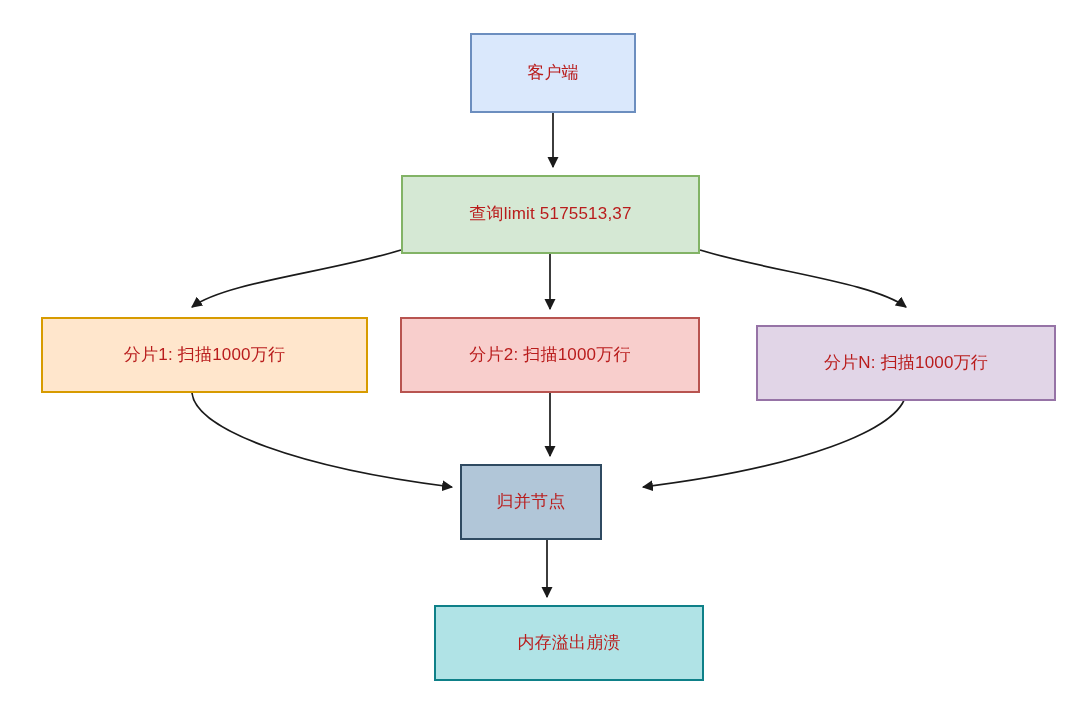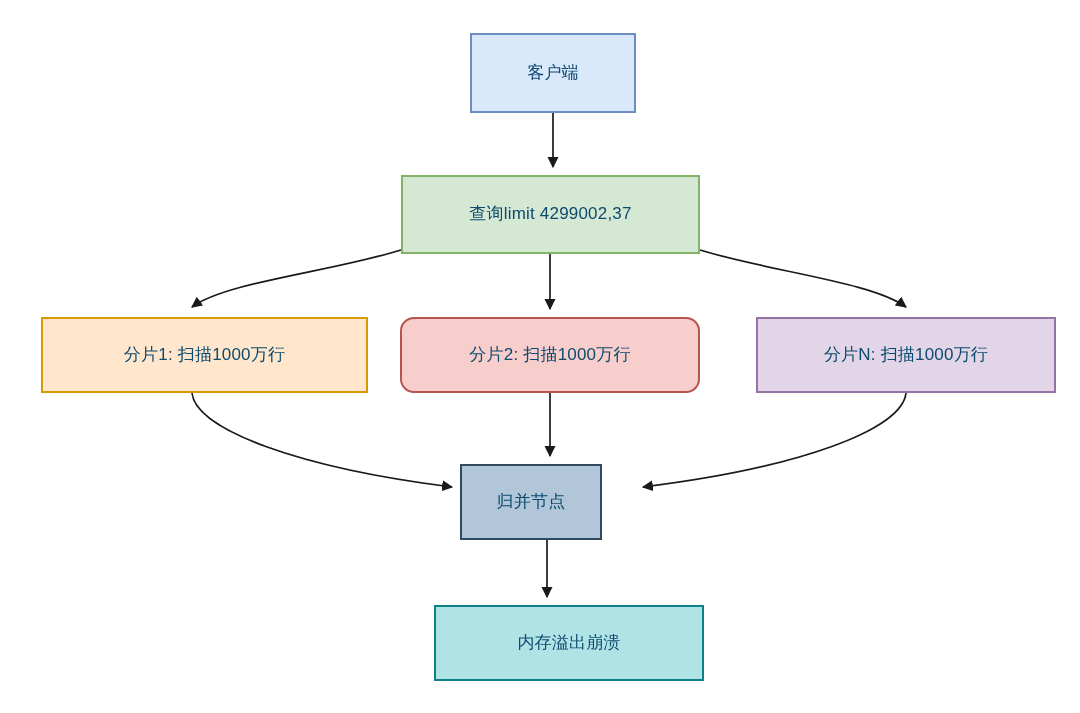--- a/index.html
+++ b/index.html
@@ -26,36 +26,36 @@
     pointer-events: none;
   }
   .node {
     position: absolute;
     box-sizing: border-box;
     display: flex;
     align-items: center;
     justify-content: center;
     border-style: solid;
     border-width: 2px;
-    color: #0c4a6e;
+    color: #b91c1c;
     font-size: 17px;
     line-height: 1.2;
     letter-spacing: 0.2px;
     white-space: nowrap;
     z-index: 2;
   }
   .node-label {
     display: block;
     text-align: center;
   }
   
   #node-client   { left: 470px; top: 33px;  width: 166px; height: 80px; }
   #node-query    { left: 401px; top: 175px; width: 299px; height: 79px; }
   #node-shard1   { left: 41px;  top: 317px; width: 327px; height: 76px; }
-  #node-shard2   { left: 400px; top: 317px; width: 300px; height: 76px; border-radius: 14px; }
+  #node-shard2   { left: 400px; top: 317px; width: 300px; height: 76px; }
   #node-shardn   { left: 756px; top: 317px; width: 300px; height: 76px; }
   #node-merge    { left: 460px; top: 464px; width: 142px; height: 76px; }
   #node-oom      { left: 434px; top: 605px; width: 270px; height: 76px; }
 </style>
 </head>
 <body>
 
 <div id="canvas" style="background: rgb(255, 255, 255);">
 
   <svg id="edges" viewBox="0 0 1080 713" width="1080" height="713" xmlns="http://www.w3.org/2000/svg">
@@ -80,32 +80,32 @@
     <path d="M 906 393 C 902 430 798 468 643 487" fill="none" stroke="#1a1a1a" stroke-width="1.7" marker-end="url(#arrow)"></path>
 
     <path d="M 547 540 L 547 597" fill="none" stroke="#1a1a1a" stroke-width="1.7" marker-end="url(#arrow)"></path>
   </svg>
 
   <div class="node" id="node-client" style="background-color: rgb(218, 232, 252); border-color: rgb(108, 142, 191);">
     <span class="node-label">客户端</span>
   </div>
 
   <div class="node" id="node-query" style="background-color: rgb(213, 232, 212); border-color: rgb(130, 179, 102);">
-    <span class="node-label">查询limit 4299002,37</span>
+    <span class="node-label">查询limit 5175513,37</span>
   </div>
 
   <div class="node" id="node-shard1" style="background-color: rgb(255, 230, 204); border-color: rgb(215, 155, 0);">
     <span class="node-label">分片1: 扫描1000万行</span>
   </div>
 
   <div class="node" id="node-shard2" style="background-color: rgb(248, 206, 204); border-color: rgb(184, 84, 80);">
     <span class="node-label">分片2: 扫描1000万行</span>
   </div>
 
-  <div class="node" id="node-shardn" style="background-color: rgb(225, 213, 231); border-color: rgb(150, 115, 166);">
+  <div class="node" id="node-shardn" style="background-color: rgb(225, 213, 231); border-color: rgb(150, 115, 166); margin-top: 8px;">
     <span class="node-label">分片N: 扫描1000万行</span>
   </div>
 
   <div class="node" id="node-merge" style="background-color: rgb(177, 198, 216); border-color: rgb(47, 74, 97);">
     <span class="node-label">归并节点</span>
   </div>
 
   <div class="node" id="node-oom" style="background-color: rgb(176, 227, 230); border-color: rgb(14, 128, 136);">
     <span class="node-label">内存溢出崩溃</span>
   </div>

